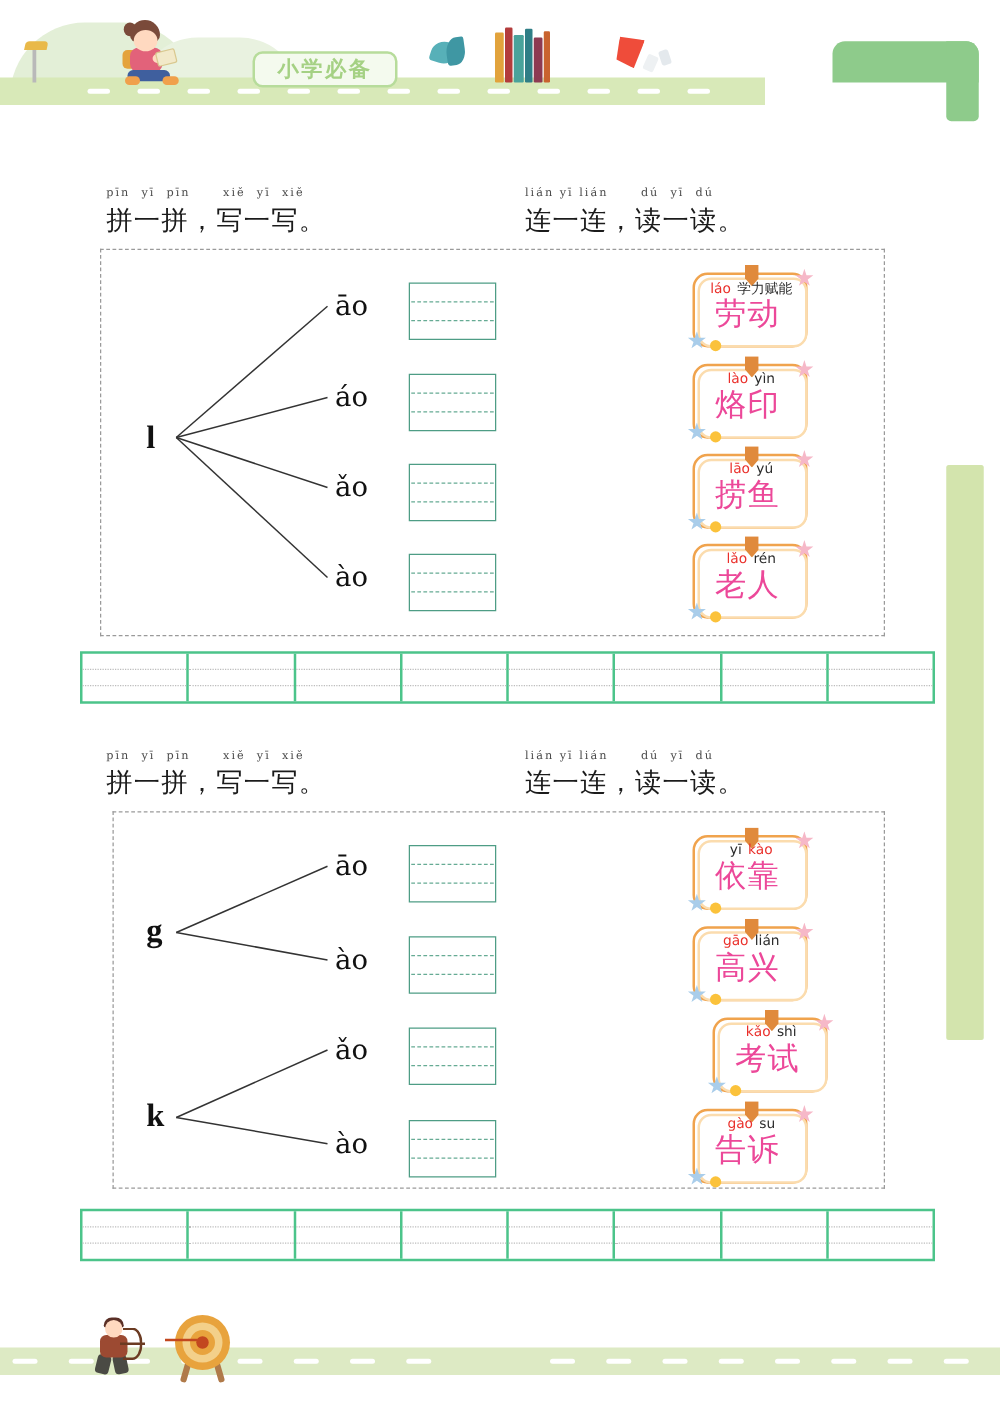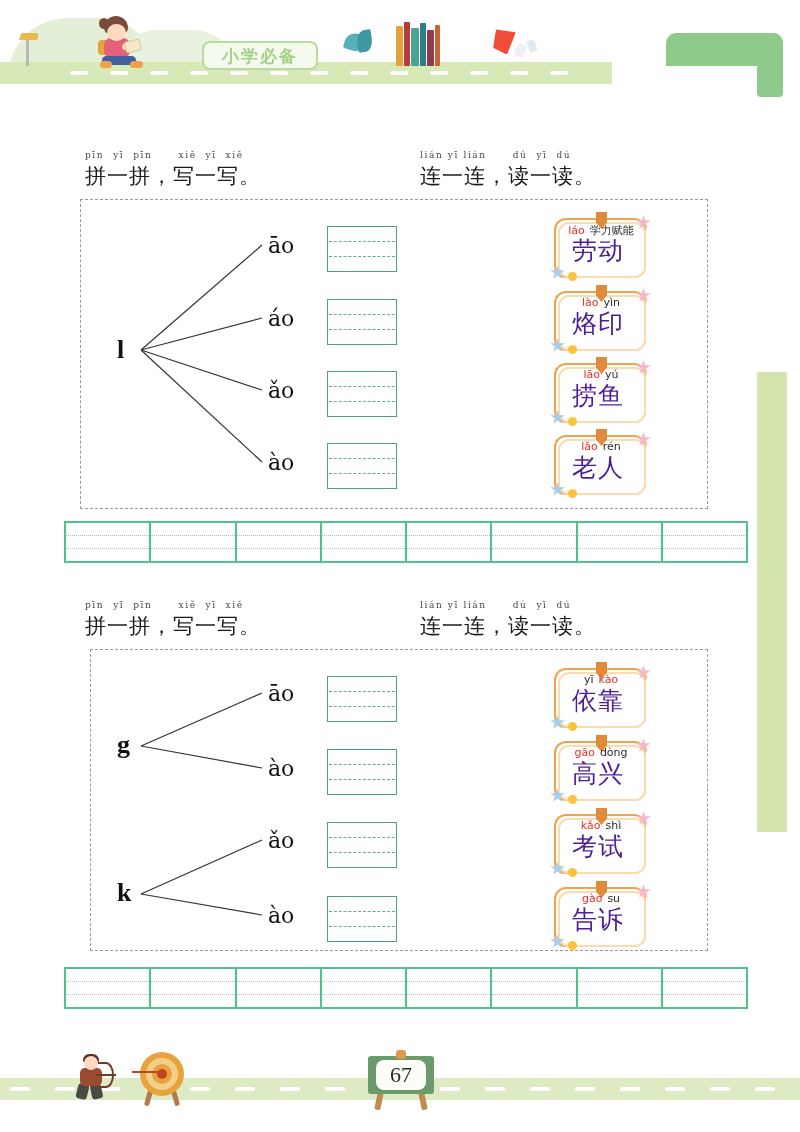--- a/index.html
+++ b/index.html
@@ -152,21 +152,21 @@
     text-align:center; white-space:nowrap;
     font-family:"DejaVu Sans","Liberation Sans",sans-serif;
     font-size:11px; color:#2b2b2b;
   }
   .card-pinyin .hl { color:#ea2f2a; }
   .card-pinyin .sp { display:inline-block; width:5px; }
   .card-word {
     position:absolute; left:8px; top:20px; width:80px;
     text-align:center; white-space:nowrap;
     font-family:"DejaVu Sans","Liberation Sans",sans-serif;
-    font-size:25px; color:#4c1d95; letter-spacing:1px;
+    font-size:25px; color:#ec4899; letter-spacing:1px;
   }
   .pencil-tab {
     position:absolute; left:46px; top:-2px; width:11px; height:17px;
     background:#e08a3c;
     clip-path: polygon(0 0, 100% 0, 100% 62%, 50% 100%, 0 62%);
   }
   .star {
     position:absolute; width:15px; height:15px;
     clip-path: polygon(50% 0%, 61% 35%, 98% 35%, 68% 57%, 79% 91%, 50% 70%, 21% 91%, 32% 57%, 2% 35%, 39% 35%);
   }
@@ -477,25 +477,25 @@
     <div class="card-word">依靠</div>
   </div>
 
   <div class="card" style="left:550px; top:737px;">
     <div class="card-outer"></div>
       <div class="card-inner"></div>
     <div class="pencil-tab"></div>
     <div class="star star-pink"></div>
     <div class="star star-blue"></div>
     <div class="dot-yellow"></div>
-    <div class="card-pinyin"><span class="hl">gāo</span><span class="sp"></span><span>dòng</span></div>
+    <div class="card-pinyin"><span class="hl">gāo</span><span class="sp"></span><span>lián</span></div>
     <div class="card-word">高兴</div>
   </div>
 
-  <div class="card" style="left:550px; top:810px;">
+  <div class="card" style="left:566px; top:810px;">
     <div class="card-outer"></div>
       <div class="card-inner"></div>
     <div class="pencil-tab"></div>
     <div class="star star-pink"></div>
     <div class="star star-blue"></div>
     <div class="dot-yellow"></div>
     <div class="card-pinyin"><span class="hl">kǎo</span><span class="sp"></span><span>shì</span></div>
     <div class="card-word">考试</div>
   </div>
 
@@ -578,21 +578,13 @@
   <div class="target">
     <div class="t-leg1"></div>
       <div class="t-leg2"></div>
     <div class="t-ring1"></div>
       <div class="t-ring2"></div>
     <div class="t-ring3"></div>
       <div class="t-ring4"></div>
     <div class="t-arrow"></div>
   </div>
 
-  <div class="easel">
-    <div class="e-leg1"></div>
-      <div class="e-leg2"></div>
-    <div class="e-board">
-      <div class="e-page">67</div>
-    </div>
-    <div class="e-knob"></div>
-  </div>
 </div>
 
 </body></html>

